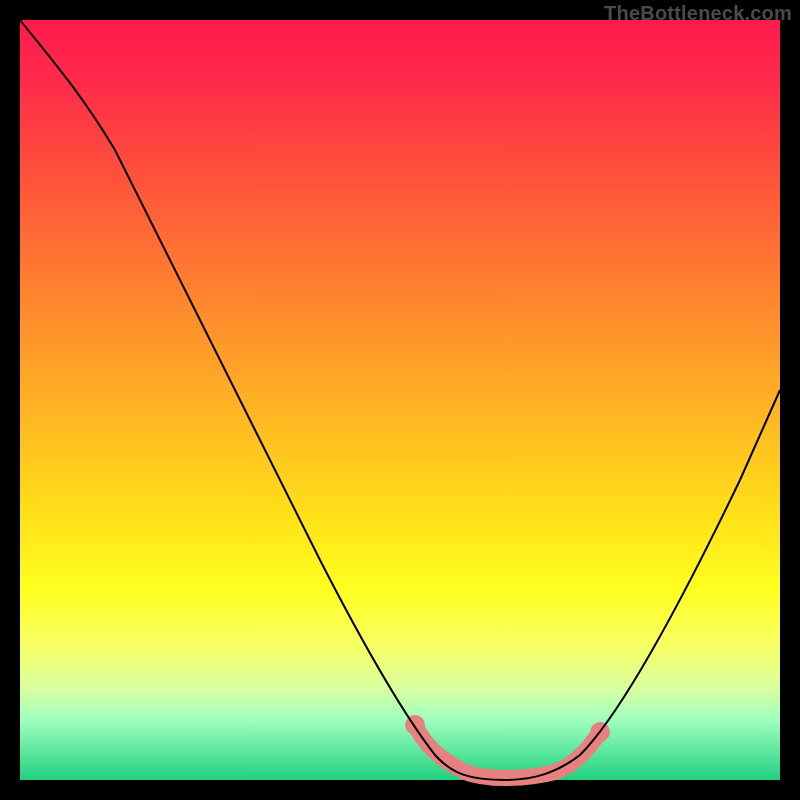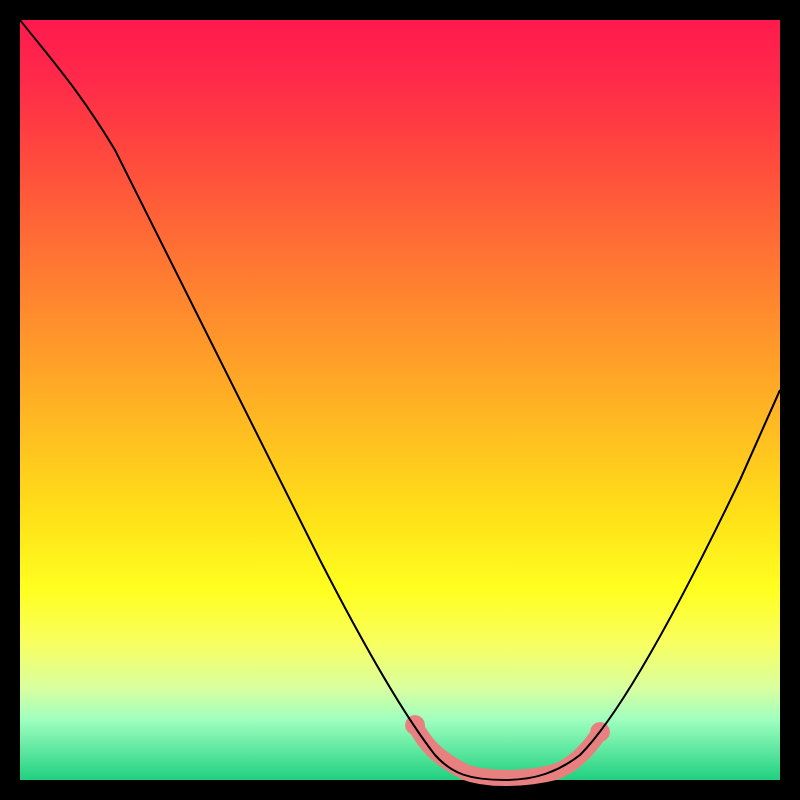--- a/index.html
+++ b/index.html
@@ -97,13 +97,14 @@
                C 150 240, 220 380, 300 540
                C 340 618, 380 690, 415 735
                C 432 754, 450 760, 485 760
                C 515 760, 538 752, 560 735
                C 600 695, 660 585, 720 460
                L 760 370"></path>
     </svg>
 
   </div>
 
+  <div class="watermark">TheBottleneck.com</div>
 </div>
 
 </body></html>

